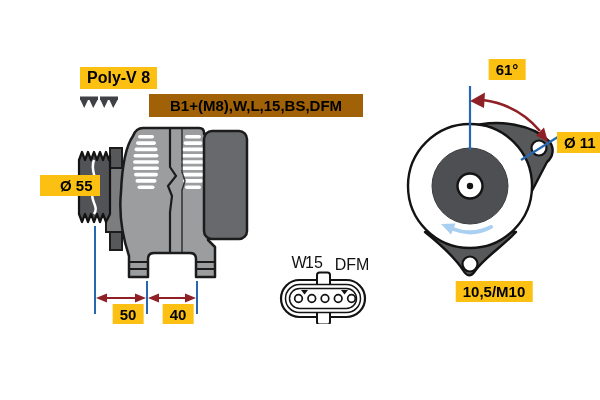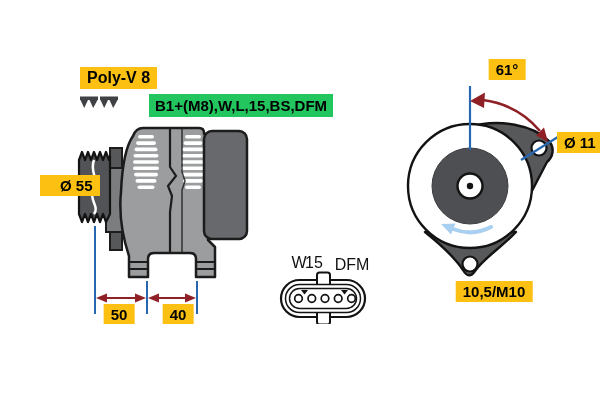--- a/index.html
+++ b/index.html
@@ -6,21 +6,21 @@
   #stage{
     position:relative;width:600px;height:324px;background:#ffffff;
     font-family:"Liberation Sans",sans-serif;overflow:hidden;
   }
   #drawing{position:absolute;left:0;top:0;}
   .lbl{
     position:absolute;background:#fbc011;color:#000;
     font-weight:bold;font-size:15px;line-height:1.15;
     padding:2px 7px;white-space:nowrap;
   }
-  .lbl.blue{background:#22c55e;font-size:15px;padding:3px 6px;}
+  .lbl.blue{background:#a16207;font-size:15px;padding:3px 21px;}
   .lbl.small{font-size:16px;}
   .cx{transform:translateX(-50%);}
   .pin-lbl{
     position:absolute;color:#111;font-size:16px;font-weight:normal;
     white-space:nowrap;transform:translateX(-50%);
   }
 </style>
 </head>
 <body>
 
@@ -156,21 +156,21 @@
       <rect x="20" y="0.5" width="18" height="3.5"></rect>
       <polygon points="20.5,4 28,4 24.2,12"></polygon>
       <polygon points="29.5,4 37.5,4 33.2,12"></polygon>
     </g>
   </svg>
 
   <div class="lbl blue" style="left:149px;top:94px;">B1+(M8),W,L,15,BS,DFM</div>
 
   <div class="lbl" style="left:40px;top:175px;padding-left:20px;">Ø 55</div>
 
-  <div class="lbl cx" style="left:119px;top:304px;text-align:center;">50</div>
+  <div class="lbl cx" style="left:128px;top:304px;text-align:center;">50</div>
 
   <div class="lbl cx" style="left:178px;top:304px;">40</div>
 
   <div class="lbl cx" style="left:507px;top:59px;">61°</div>
 
   <div class="lbl" style="left:557px;top:132px;">Ø 11</div>
 
   <div class="lbl cx" style="left:494px;top:281px;">10,5/M10</div>
 
   <div class="pin-lbl" style="left:299px;top:254px;">W</div>

